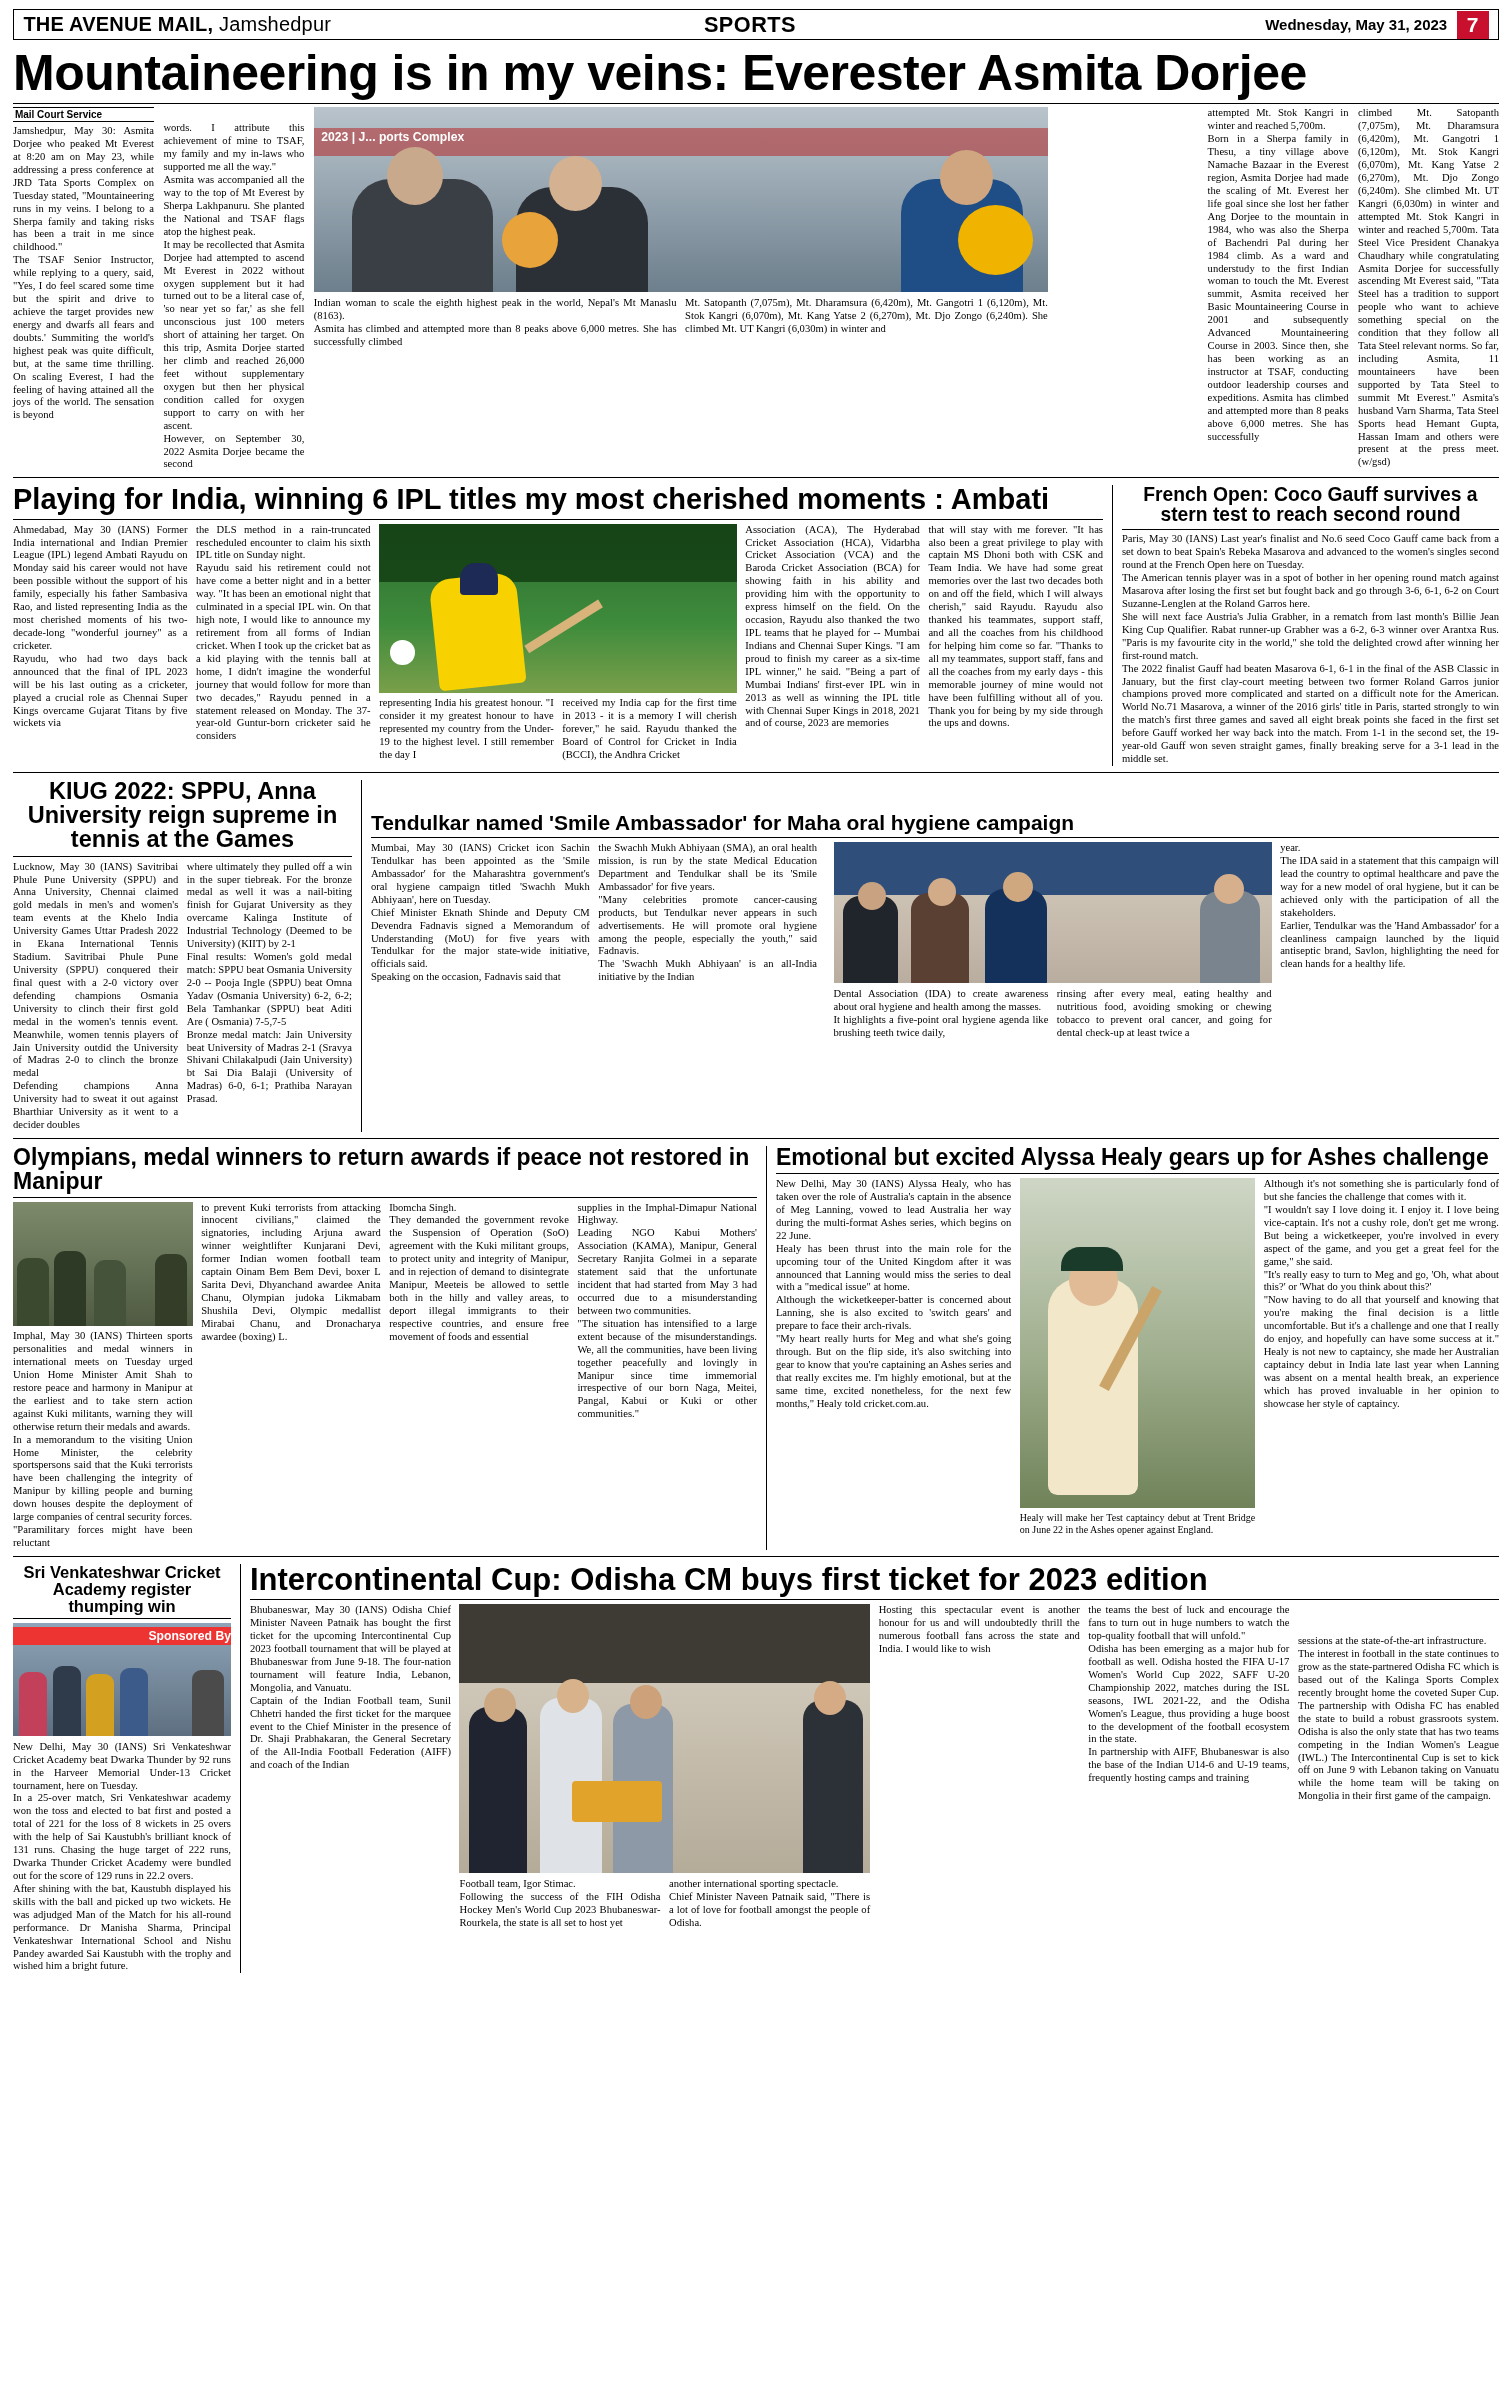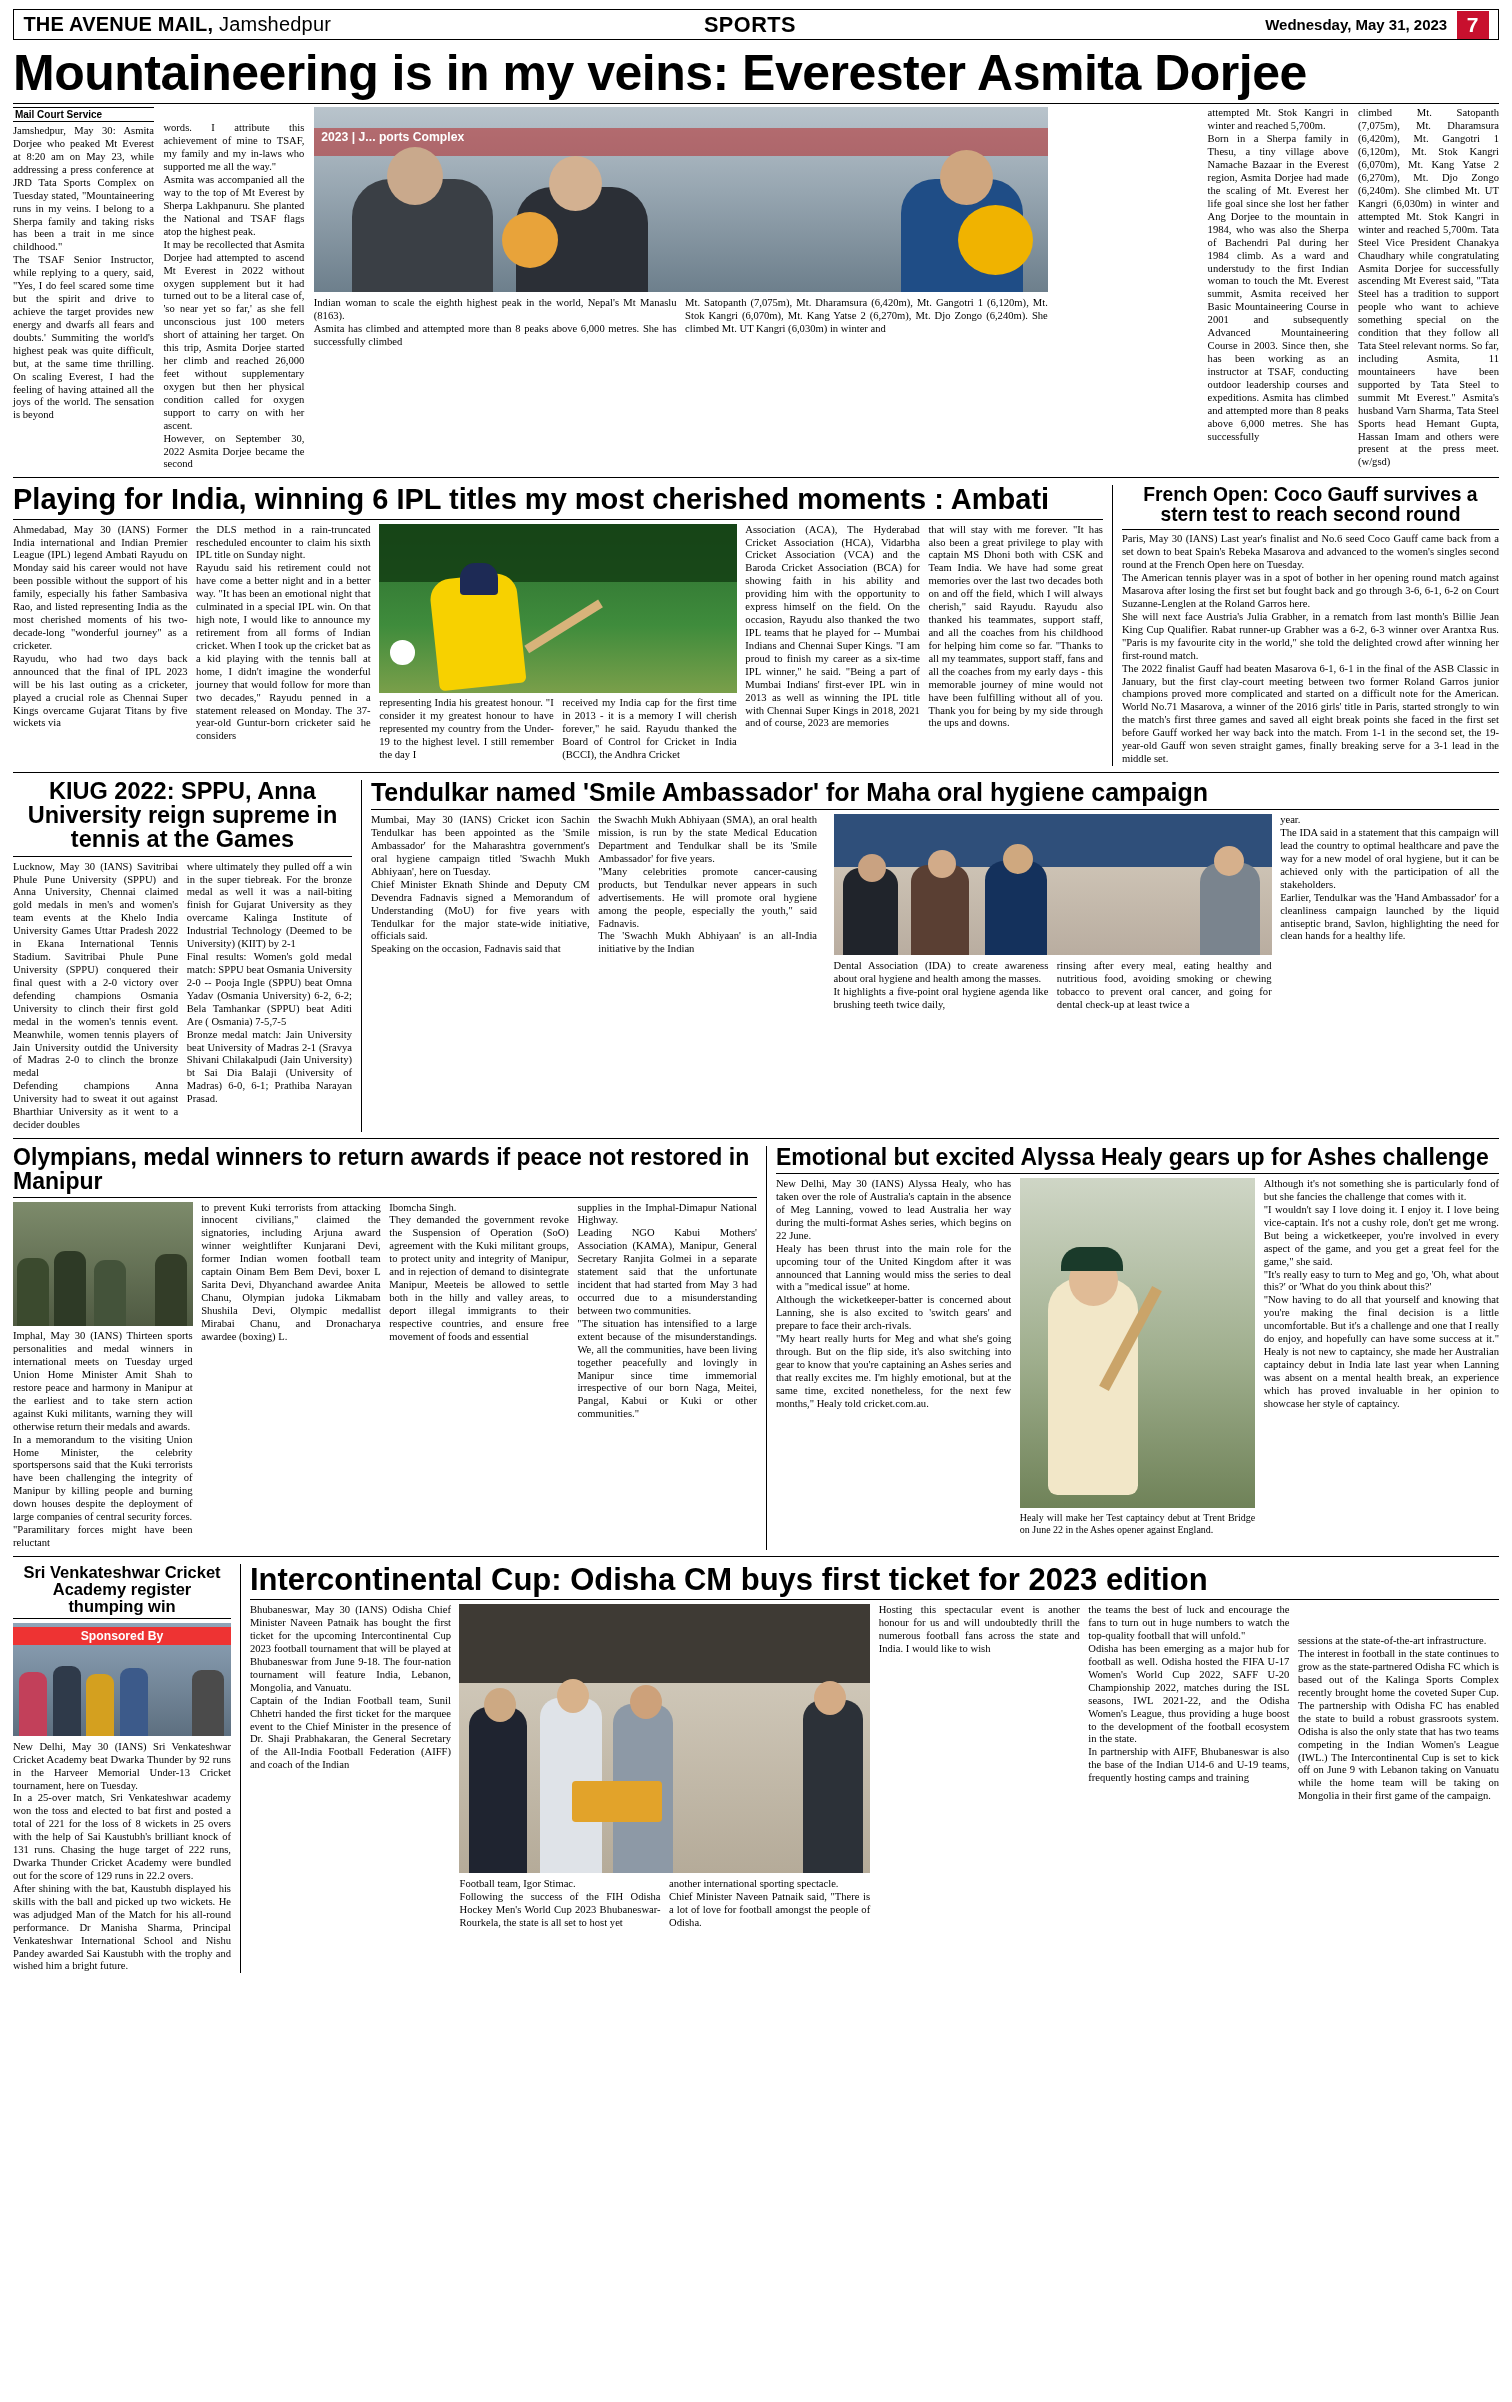--- a/index.html
+++ b/index.html
@@ -185,21 +185,21 @@
       <div class="cols2">
         <div class="body-col" style="white-space:pre-line;">Lucknow, May 30 (IANS) Savitribai Phule Pune University (SPPU) and Anna University, Chennai claimed gold medals in men's and women's team events at the Khelo India University Games Uttar Pradesh 2022 in Ekana International Tennis Stadium. Savitribai Phule Pune University (SPPU) conquered their final quest with a 2-0 victory over defending champions Osmania University to clinch their first gold medal in the women's tennis event. Meanwhile, women tennis players of Jain University outdid the University of Madras 2-0 to clinch the bronze medal
 Defending champions Anna University had to sweat it out against Bharthiar University as it went to a decider doubles</div>
         <div class="body-col" style="white-space:pre-line;">where ultimately they pulled off a win in the super tiebreak. For the bronze medal as well it was a nail-biting finish for Gujarat University as they overcame Kalinga Institute of Industrial Technology (Deemed to be University) (KIIT) by 2-1
 Final results: Women's gold medal match: SPPU beat Osmania University 2-0 -- Pooja Ingle (SPPU) beat Omna Yadav (Osmania University) 6-2, 6-2; Bela Tamhankar (SPPU) beat Aditi Are ( Osmania) 7-5,7-5
 Bronze medal match: Jain University beat University of Madras 2-1 (Sravya Shivani Chilakalpudi (Jain University) bt Sai Dia Balaji (University of Madras) 6-0, 6-1; Prathiba Narayan Prasad.</div>
       </div>
     </div>
 
     <div class="vline vline-pad" style="flex:1;">
-      <div class="hl" style="font-size:25px;">Tendulkar named 'Smile Ambassador' for Maha oral hygiene campaign</div>
+      <div class="hl" style="font-size:21px;margin-top:32px;">Tendulkar named 'Smile Ambassador' for Maha oral hygiene campaign</div>
       <div class="rule" style="margin:3.8px 0 3.8px;"></div>
       <div style="display:grid; grid-template-columns:repeat(5,1fr); gap:8.5px;">
         <div class="body-col" style="white-space:pre-line;">Mumbai, May 30 (IANS) Cricket icon Sachin Tendulkar has been appointed as the 'Smile Ambassador' for the Maharashtra government's oral hygiene campaign titled 'Swachh Mukh Abhiyaan', here on Tuesday.
 Chief Minister Eknath Shinde and Deputy CM Devendra Fadnavis signed a Memorandum of Understanding (MoU) for five years with Tendulkar for the major state-wide initiative, officials said.
 Speaking on the occasion, Fadnavis said that</div>
         <div class="body-col" style="white-space:pre-line;">the Swachh Mukh Abhiyaan (SMA), an oral health mission, is run by the state Medical Education Department and Tendulkar shall be its 'Smile Ambassador' for five years.
 "Many celebrities promote cancer-causing products, but Tendulkar never appears in such advertisements. He will promote oral hygiene among the people, especially the youth," said Fadnavis.
 The 'Swachh Mukh Abhiyaan' is an all-India initiative by the Indian</div>
         <div style="grid-column:3 / span 2;padding-left:8px;">
           <div class="photo" style="height:141px;">
@@ -284,21 +284,21 @@
 
   <div class="rule2" style="margin:5.6px 0 0;"></div>
 
   <div class="sec two-pane">
 
     <div style="flex:0 0 218px;">
       <div class="hl" style="font-size:16.5px; text-align:center;">Sri Venkateshwar Cricket Academy register thumping win</div>
       <div class="rule" style="margin:3.8px 0 3.8px;"></div>
       <div class="photo" style="height:113px; position:relative;">
         <div class="ph-inner" style="background:linear-gradient(180deg,#8fa4b8 0%, #5d6f80 100%);"></div>
-        <div class="sponsor-band" style="position:absolute; left:0; right:0; top:3.8px; padding:1.9px 0;">Sponsored By</div>
+        <div class="sponsor-band" style="position:absolute; left:0; right:0; top:3.8px; padding:1.9px 0;text-align:right;">Sponsored By</div>
         <div style="position:absolute; left:5.6px; bottom:0; width:28px; height:64px; background:#c2405a; border-radius:9.4px 9.4px 0 0;"></div>
         <div style="position:absolute; left:40px; bottom:0; width:28px; height:70px; background:#2f3a4a; border-radius:9.4px 9.4px 0 0;"></div>
         <div style="position:absolute; left:73px; bottom:0; width:28px; height:62px; background:#d4a01f; border-radius:9.4px 9.4px 0 0;"></div>
         <div style="position:absolute; left:107px; bottom:0; width:28px; height:68px; background:#3c5a8a; border-radius:9.4px 9.4px 0 0;"></div>
         <div style="position:absolute; right:7.5px; bottom:0; width:32px; height:66px; background:#4b4b4b; border-radius:9.4px 9.4px 0 0;"></div>
       </div>
       <div class="body-col" style="margin-top:4.7px; white-space:pre-line;">New Delhi, May 30 (IANS) Sri Venkateshwar Cricket Academy beat Dwarka Thunder by 92 runs in the Harveer Memorial Under-13 Cricket tournament, here on Tuesday.
 In a 25-over match, Sri Venkateshwar academy won the toss and elected to bat first and posted a total of 221 for the loss of 8 wickets in 25 overs with the help of Sai Kaustubh's brilliant knock of 131 runs. Chasing the huge target of 222 runs, Dwarka Thunder Cricket Academy were bundled out for the score of 129 runs in 22.2 overs.
 After shining with the bat, Kaustubh displayed his skills with the ball and picked up two wickets. He was adjudged Man of the Match for his all-round performance. Dr Manisha Sharma, Principal Venkateshwar International School and Nishu Pandey awarded Sai Kaustubh with the trophy and wished him a bright future.</div>
     </div>

